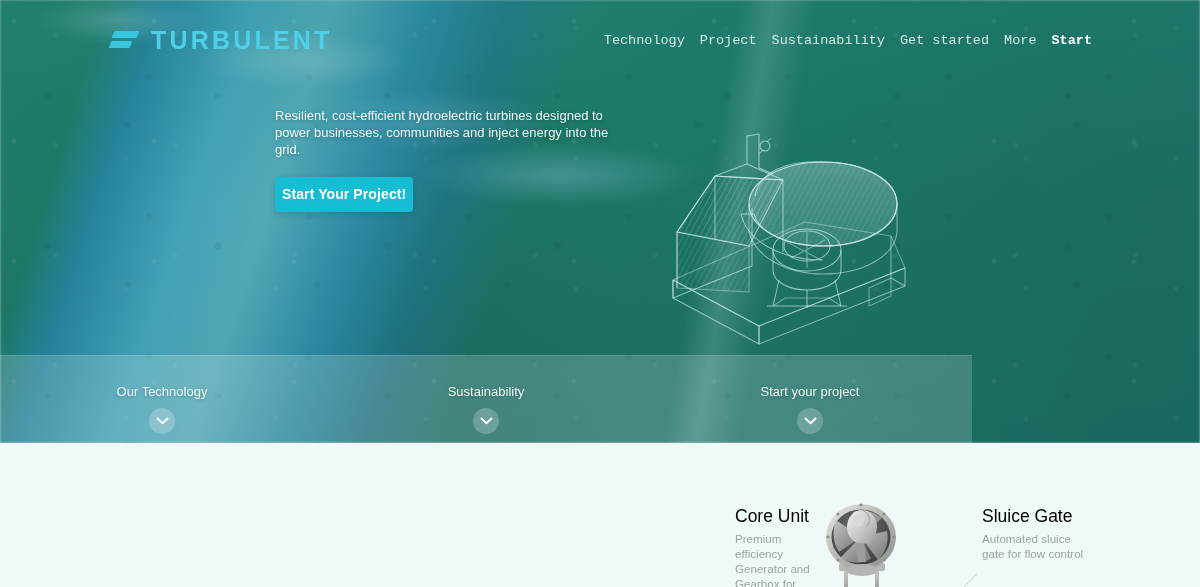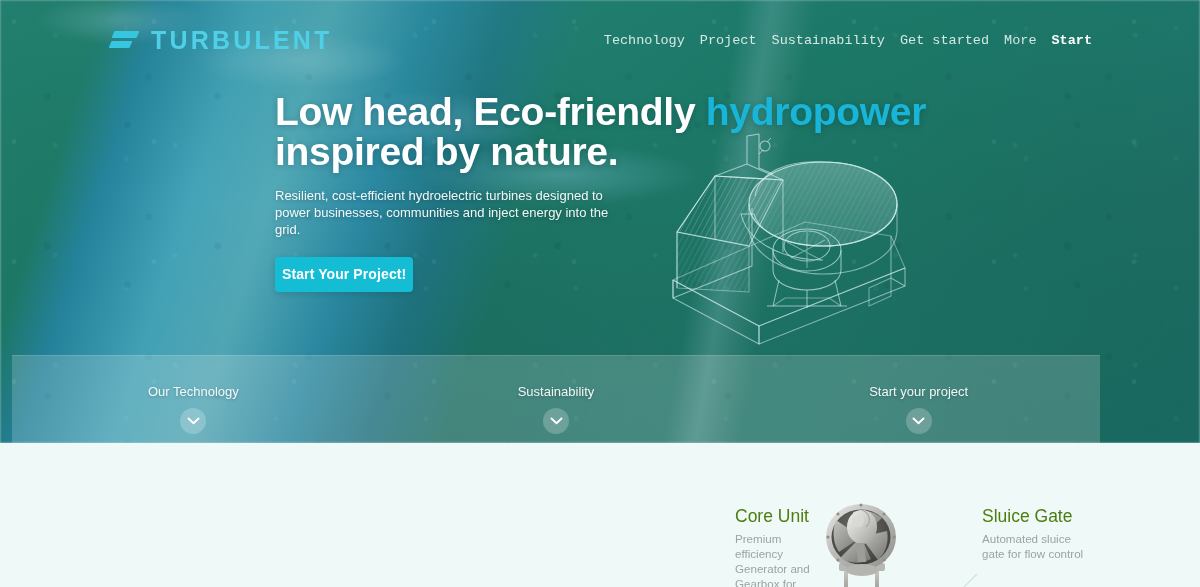--- a/index.html
+++ b/index.html
@@ -97,21 +97,21 @@
     background:#14bcd4; color:#fff; font-size:14px; font-weight:bold;
     border:none; border-radius:4px; cursor:pointer; letter-spacing:.1px;
     box-shadow:0 2px 6px rgba(0,60,70,.2);
   }
 
   
   .iso-art { position:absolute; left:655px; top:128px; width:270px; height:225px; z-index:11; opacity:.92; }
 
   
   .quicklinks {
-    position:absolute; left:12px; top:355px; width:1088px; height:88px; z-index:14;
+    position:absolute; left:0; top:355px; width:972px; height:88px; z-index:14;
     background:rgba(255,255,255,.18);
     border-top:1px solid rgba(255,255,255,.13);
     display:flex; align-items:flex-start;
   }
   .ql-item {
     flex:1; display:flex; flex-direction:column; align-items:center; gap:9px;
     padding-top:28px; cursor:pointer; text-decoration:none;
   }
   .ql-label { color:rgba(255,255,255,.93); font-size:13px; text-shadow:0 1px 3px rgba(0,40,50,.25); }
   .ql-circle {
@@ -119,21 +119,21 @@
     background:rgba(255,255,255,.22);
     display:flex; align-items:center; justify-content:center;
   }
 
   
   .products {
     position:absolute; left:0; top:443px; width:1200px; height:144px;
     background:#effaf8; overflow:hidden;
   }
   .card { position:absolute; }
-  .card-title { color:#4d7c0f; font-size:17.5px; line-height:21px; margin-bottom:4px; }
+  .card-title { color:#000000; font-size:17.5px; line-height:21px; margin-bottom:4px; }
   .card-desc { color:#9aa4a6; font-size:11.6px; line-height:15px; }
   .card-core { left:735px; top:506px; width:86px; }
   .card-sluice{ left:982px; top:506px; width:110px; }
 
   .turbine-photo { position:absolute; left:806px; top:500px; width:112px; height:95px; }
 
   .hairline {
     position:absolute; left:955px; top:570px; width:40px; height:26px;
     z-index:2;
   }
@@ -219,24 +219,20 @@
 
       <path d="M124 152 L118 178 M180 152 L186 178 M152 162 L152 180" opacity=".8"></path>
       <path d="M112 178 L192 178" opacity=".8"></path>
       <path d="M118 178 L130 170 L174 170 L186 178" opacity=".55"></path>
 
       <path d="M236 150 L214 160 L214 178 L236 168 Z" opacity=".6"></path>
     </g>
   </svg>
 
   <div class="hero-content">
-    <h1 class="headline">
-      <span>Low head, Eco-friendly </span><span class="accent">hydropower</span><br>
-      <span>inspired by nature.</span>
-    </h1>
     <p class="subhead">Resilient, cost-efficient hydroelectric turbines designed to power businesses, communities and inject energy into the grid.</p>
     <button class="cta">Start Your Project!</button>
   </div>
 
   <div class="quicklinks">
     <a class="ql-item" href="#">
       <span class="ql-label">Our Technology</span>
       <span class="ql-circle">
         <svg width="13" height="8" viewBox="0 0 13 8">
             <path d="M1.5 1.5 L6.5 6.2 L11.5 1.5" fill="none" stroke="#ffffff" stroke-width="1.9" stroke-linecap="round" stroke-linejoin="round"></path>

